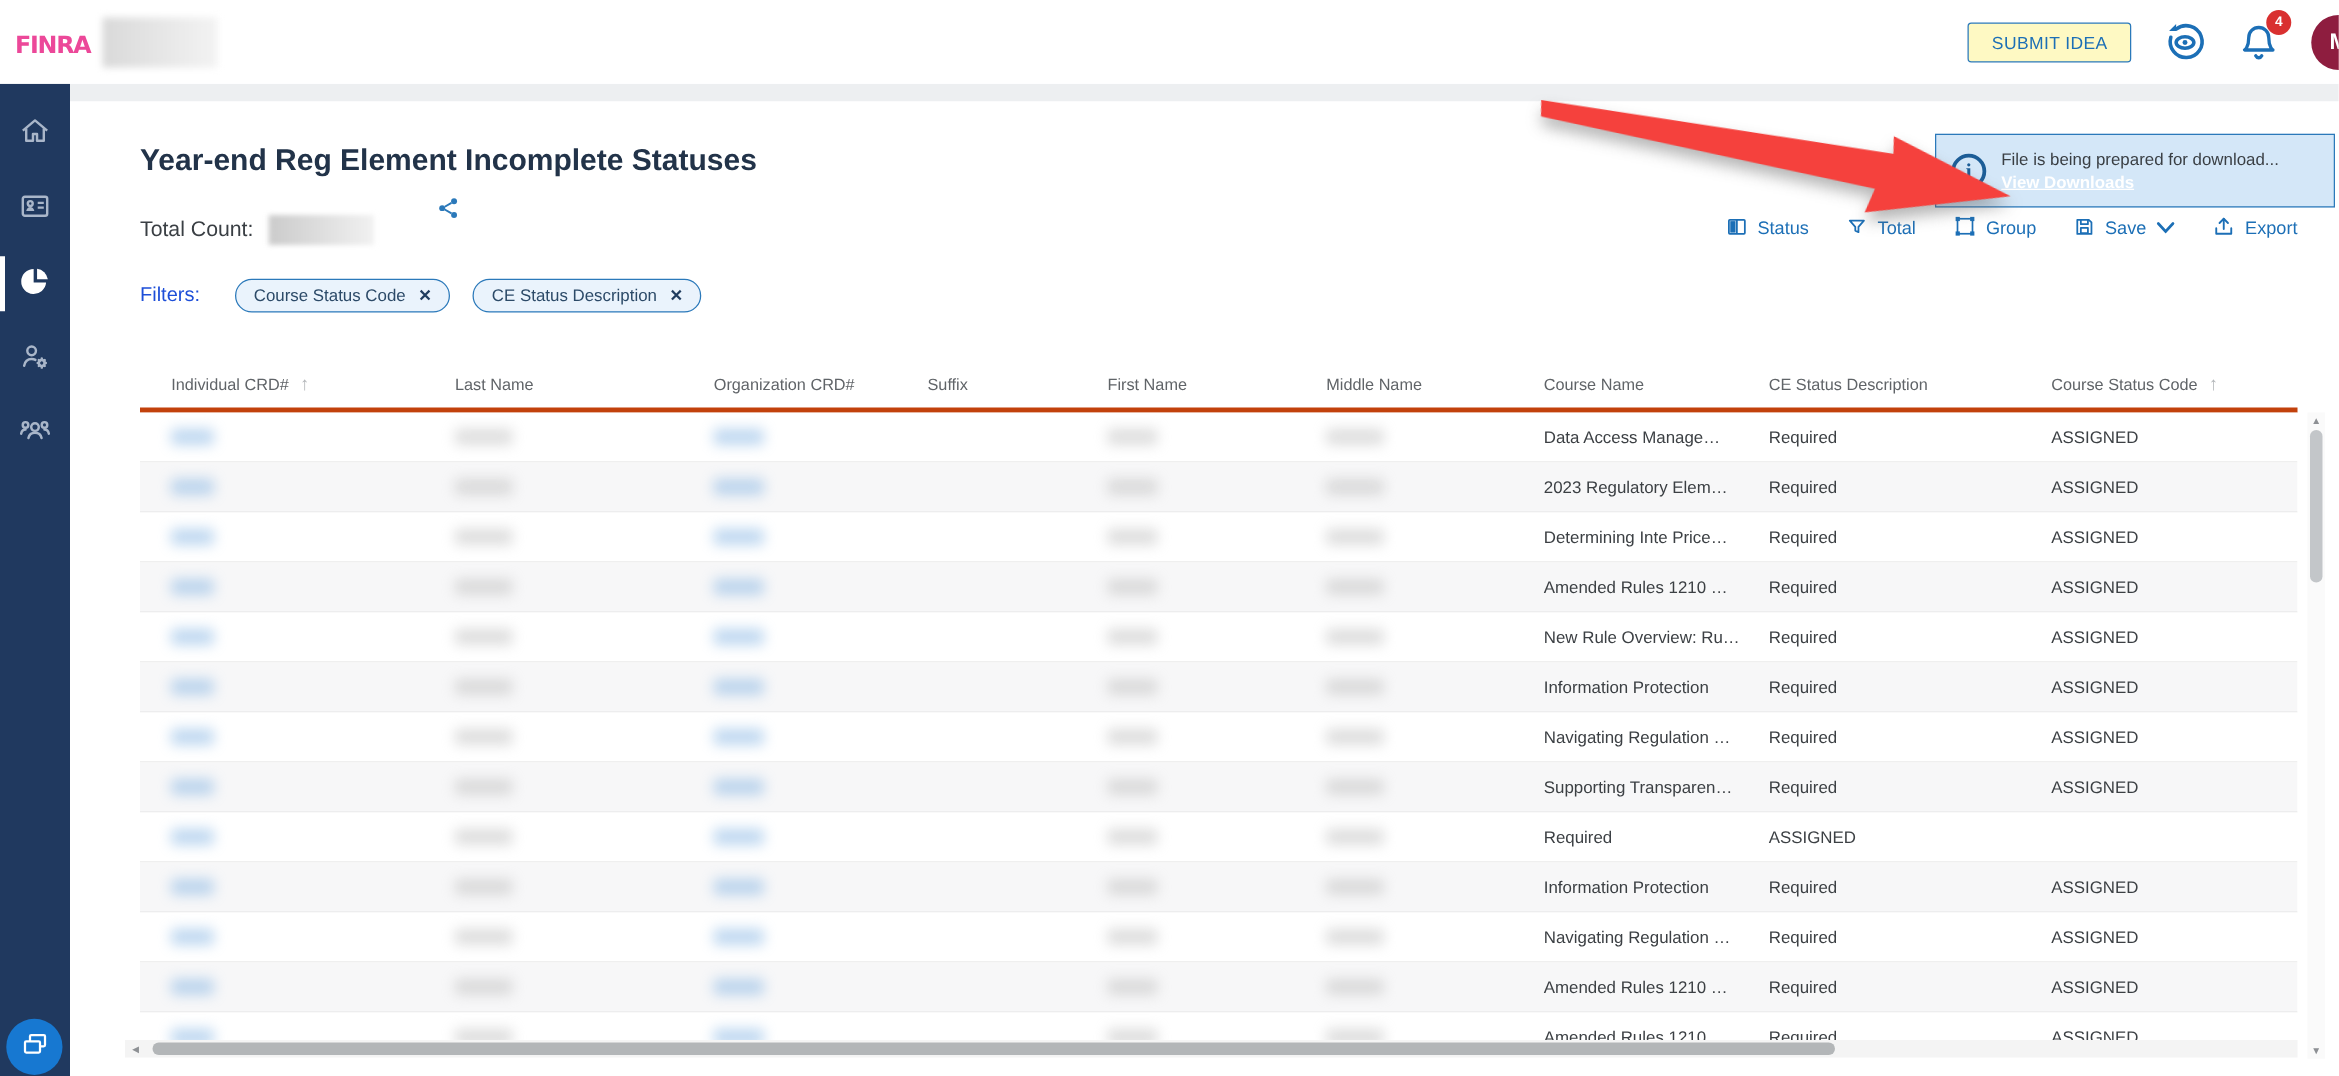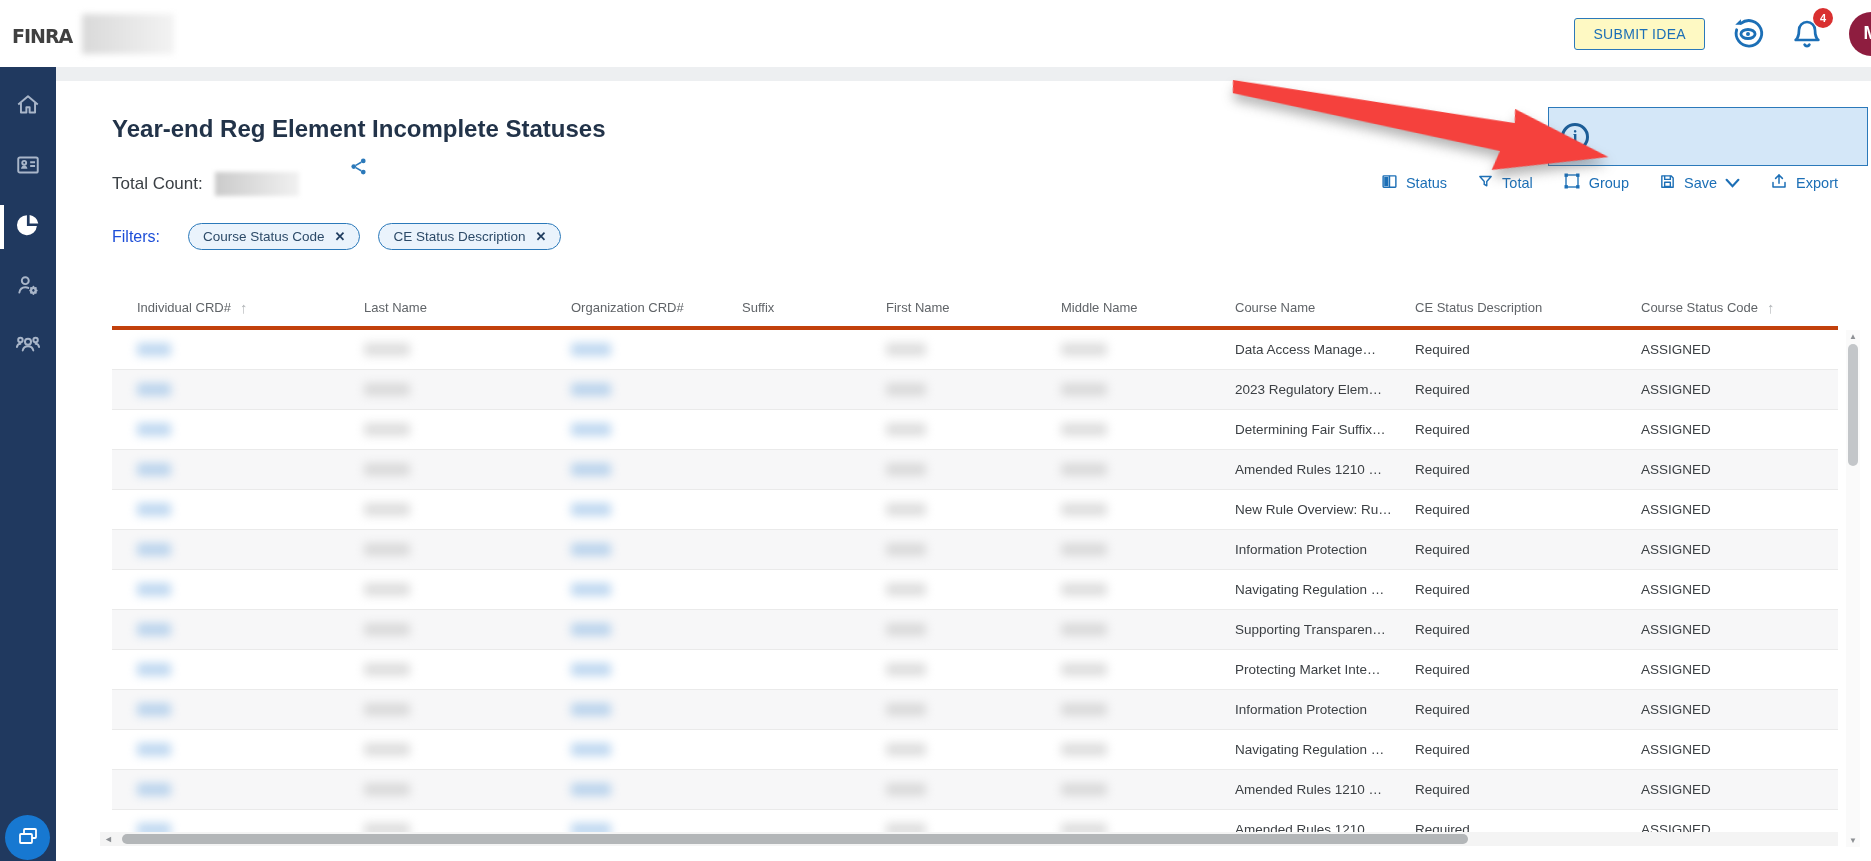--- a/index.html
+++ b/index.html
@@ -3,21 +3,21 @@
 <meta charset="utf-8">
 <style>
   * { margin:0; padding:0; box-sizing:border-box; }
   html,body { width:1871px; height:861px; overflow:hidden; background:#fff;
               font-family:"Liberation Sans", sans-serif; position:relative; }
 
   
   .topbar { position:absolute; left:0; top:0; width:1871px; height:67px; background:#fff; z-index:30;
             display:flex; align-items:center; justify-content:space-between; padding:0 0 0 12px; }
   .brand { display:flex; align-items:center; gap:6px; }
-  .finra-logo { font-size:27px; font-weight:bold; color:#404040; letter-spacing:-1px;
+  .finra-logo { font-size:27px; font-weight:bold; color:#ec4899; letter-spacing:-1px;
                 font-family:"DejaVu Sans", sans-serif; text-transform:lowercase; font-variant:small-caps; }
   .logo-redacted { width:92px; height:40px; background:linear-gradient(90deg,#d9d9d9,#f3f3f3);
                    filter:blur(3px); margin-left:4px; }
   .topbar-actions { display:flex; align-items:center; gap:26px; height:67px; }
   .submit-idea { background:#fef9c3; border:1px solid #2b79ba; color:#1c6fb6; font-size:14px;
                  font-family:"Liberation Sans", sans-serif; letter-spacing:.3px;
                  padding:7px 18px; border-radius:3px; cursor:pointer; }
   .icon-btn { color:#1c6fb6; display:inline-flex; cursor:pointer; position:relative; }
   .badge { position:absolute; top:-9px; right:-10px; background:#d93030; color:#fff; font-size:11px;
            font-weight:bold; width:20px; height:20px; border-radius:50%;
@@ -359,21 +359,21 @@
     <div class="td">
             <span class="blob blob-blue" style="width:40px"></span>
           </div>
     <div class="td"></div>
     <div class="td">
             <span class="blob blob-gray" style="width:40px"></span>
           </div>
     <div class="td">
             <span class="blob blob-gray"></span>
           </div>
-    <div class="td">Determining Fair Suffix…</div>
+    <div class="td">Determining Inte Price…</div>
     <div class="td">Required</div>
     <div class="td">ASSIGNED</div>
   </div>
 
   <div class="trow">
     <div class="td">
             <span class="blob blob-blue"></span>
           </div>
     <div class="td">
             <span class="blob blob-gray"></span>
@@ -491,21 +491,20 @@
     <div class="td">
             <span class="blob blob-blue" style="width:40px"></span>
           </div>
     <div class="td"></div>
     <div class="td">
             <span class="blob blob-gray" style="width:40px"></span>
           </div>
     <div class="td">
             <span class="blob blob-gray"></span>
           </div>
-    <div class="td">Protecting Market Inte…</div>
     <div class="td">Required</div>
     <div class="td">ASSIGNED</div>
   </div>
 
   <div class="trow">
     <div class="td">
             <span class="blob blob-blue"></span>
           </div>
     <div class="td">
             <span class="blob blob-gray"></span>
@@ -599,19 +598,23 @@
   </div>
   <div class="vscroll">
     <span class="varrow" style="top:2px">▲</span>
     <span class="vthumb"></span>
     <span class="varrow" style="bottom:2px">▼</span>
   </div>
 </main>
 
 <div class="toast">
   <span class="toast-icon">i</span>
+  <span class="toast-text">
+    <span class="toast-msg">File is being prepared for download...</span><br>
+    <span class="toast-link">View Downloads</span>
+  </span>
 </div>
 
 <svg class="arrow-overlay" viewBox="0 0 1871 861">
   <g transform="translate(1233,80) rotate(9.5)" style="filter:drop-shadow(2px 7px 6px rgba(90,90,90,.45))">
     <polygon points="0,0 285,-4 283,-18 383,14 270,46 275,26 2,13" fill="#f5413d"></polygon>
   </g>
 </svg>
 
 </body></html>

